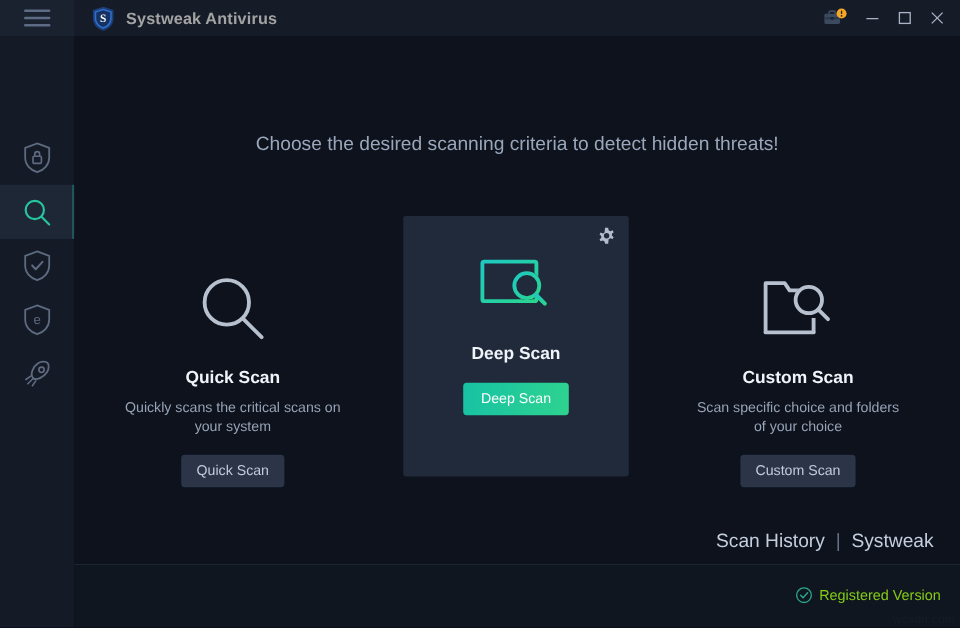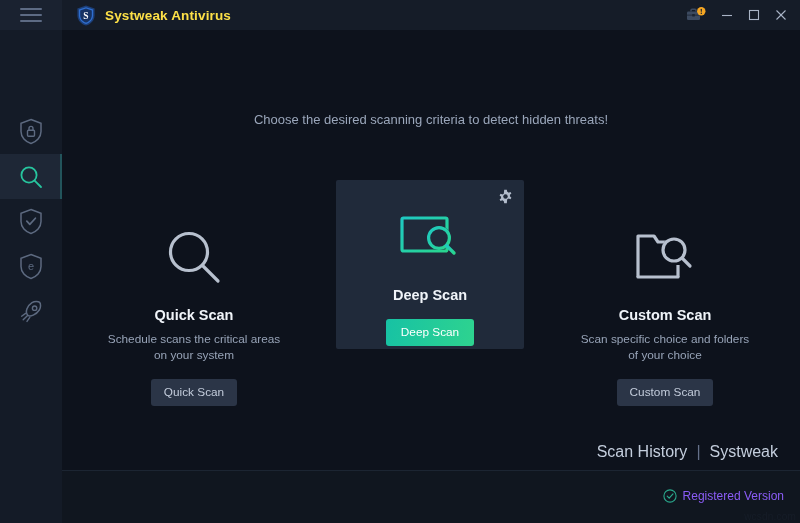--- a/index.html
+++ b/index.html
@@ -53,21 +53,21 @@
     border-radius: 1px;
   }
   .brand {
     display: flex;
     align-items: center;
     gap: 9px;
     margin-left: 14px;
   }
   .brand-logo { width: 20px; height: 21px; display:block; }
   .brand-name {
-    color: #fde047;
+    color: #a3a3a3;
     font-size: 13.5px;
     font-weight: bold;
     letter-spacing: .15px;
   }
   .titlebar-right {
     position: absolute;
     right: 0; top: 0;
     height: 30px;
     display: flex;
     align-items: center;
@@ -130,42 +130,42 @@
     font-size: 21px;
     font-weight: normal;
     letter-spacing: .2px;
   }
   .page-subtitle {
     position: absolute;
     left: 0; top: 82px;
     width: 738px;
     text-align: center;
     color: #9aa6ba;
-    font-size: 13px;
+    font-size: 16px;
   }
 
   
   .cards {
     position: absolute;
     left: 0; top: 151px;
     width: 738px; height: 230px;
   }
   .card {
     position: absolute;
     top: 12px;
     width: 188px;
     text-align: center;
   }
   .card.quick  { left: 38px; }
   .card.custom { left: 509px; }
   .card.deep {
     left: 274px;
     top: -1px;
     width: 188px;
-    height: 169px;
+    height: 217px;
     background: #202a3a;
     border-radius: 2px;
     padding-top: 0;
   }
   .card-icon {
     height: 72px;
     display: flex;
     align-items: center;
     justify-content: center;
     margin-top: 28px;
@@ -241,21 +241,21 @@
     left: 0; top: 441px;
     width: 738px; height: 52px;
     background: #10161f;
   }
   .registered {
     position: absolute;
     right: 16px; top: 18px;
     display: flex;
     align-items: center;
     gap: 6px;
-    color: #8b5cf6;
+    color: #84cc16;
     font-size: 12px;
   }
   .registered svg { display: block; }
   .watermark {
     position: absolute;
     right: 4px; bottom: 1px;
     color: #161d28;
     font-size: 10px;
     letter-spacing: .2px;
   }
@@ -363,21 +363,21 @@
     <div class="cards">
 
       <div class="card quick">
         <div class="card-icon">
           <svg width="62" height="62" viewBox="0 0 62 62">
             <circle cx="26" cy="26" r="18.5" fill="none" stroke="#b7c0ce" stroke-width="3.2"></circle>
             <line x1="39.5" y1="39.5" x2="55" y2="55" stroke="#b7c0ce" stroke-width="3.2" stroke-linecap="round"></line>
           </svg>
         </div>
         <div class="card-title">Quick Scan</div>
-        <div class="card-desc">Schedule scans the critical areas on your system</div>
+        <div class="card-desc">Quickly scans the critical scans on your system</div>
         <button class="card-btn btn-muted">Quick Scan</button>
       </div>
 
       <div class="card deep">
         <div class="gear">
           <svg width="15" height="15" viewBox="0 0 16 16">
             <path d="M8 0.9 L9.4 0.9 L9.8 3 a5.2 5.2 0 0 1 1.5 .9 l2-0.8 l1 1.7 l-1.6 1.4 a5.2 5.2 0 0 1 0 1.6 l1.6 1.4 l-1 1.7 l-2-0.8 a5.2 5.2 0 0 1-1.5 .9 L9.4 15.1 L6.6 15.1 L6.2 13 a5.2 5.2 0 0 1-1.5-.9 l-2 .8 l-1-1.7 L3.3 9.8 a5.2 5.2 0 0 1 0-1.6 L1.7 6.8 l1-1.7 l2 .8 a5.2 5.2 0 0 1 1.5-.9 L6.6 .9 Z" fill="#b2bccb"></path>
             <circle cx="8" cy="8" r="2.4" fill="#202a3a"></circle>
           </svg>
         </div>

